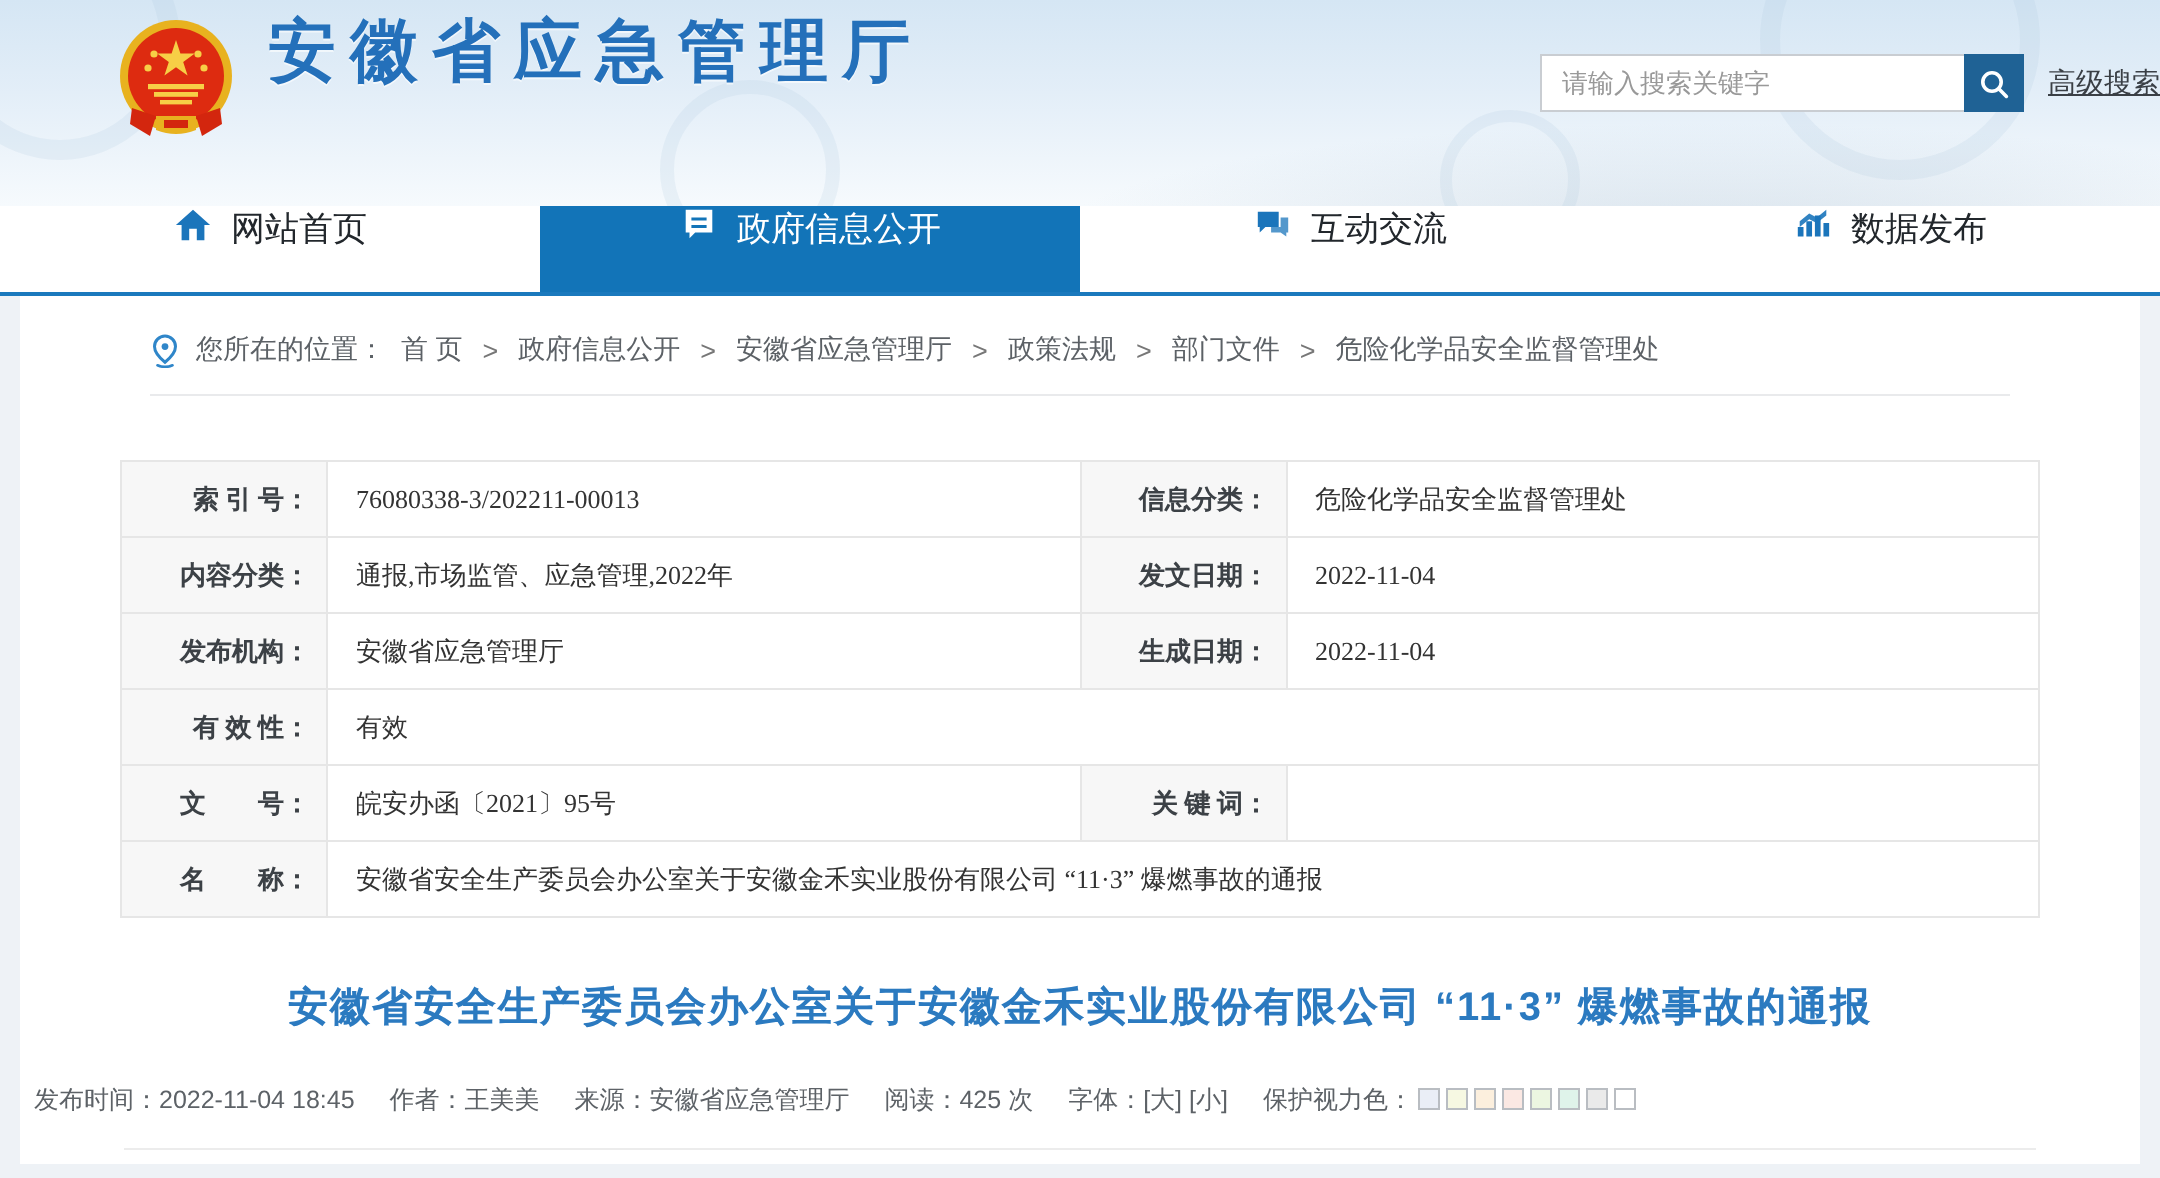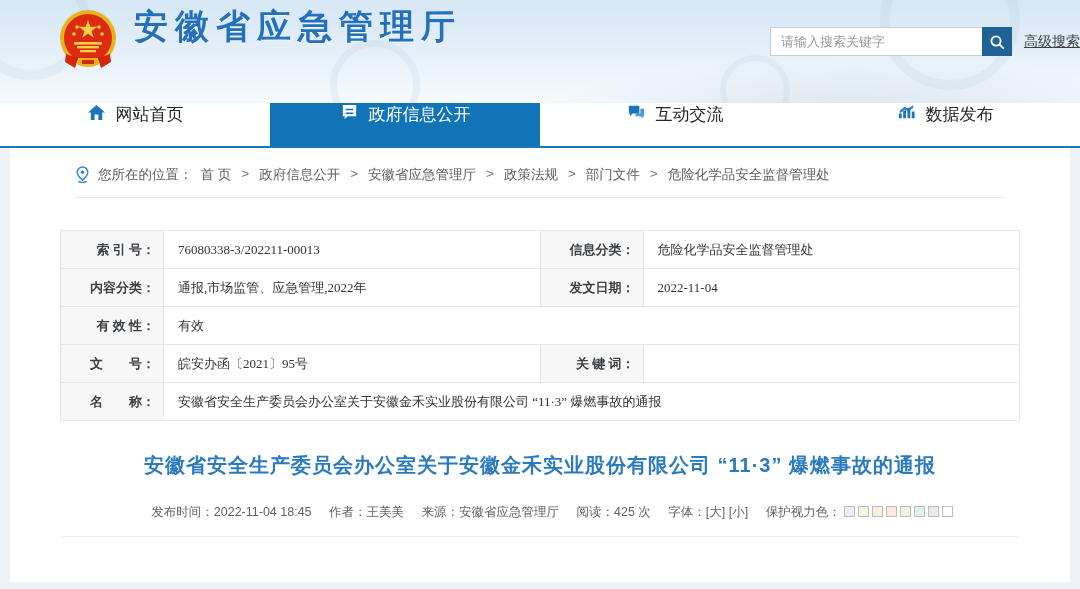--- a/index.html
+++ b/index.html
@@ -29,35 +29,35 @@
 
   
   .nav { display:flex; height:45px; background:#fff; border-bottom:2px solid #1a79bd; }
   .nav-item { flex:1; display:flex; justify-content:center; gap:10px; font-size:17px; color:#22272c; cursor:pointer; }
   .nav-item svg { width:19px; height:19px; fill:#1b75bb; }
   .nav-item.active { background:#1274b8; color:#fff; }
   .nav-item.active svg { fill:#fff; }
 
   
   .main { margin:0 10px; background:#fff; height:434px; }
-  .breadcrumb { display:flex; align-items:flex-start; gap:8px; padding:18px 0 0 65px; font-size:13.5px; color:#5c6166; }
+  .breadcrumb { display:flex; align-items:center; gap:8px; padding:18px 0 0 65px; font-size:13.5px; color:#5c6166; }
   .breadcrumb svg { width:15px; height:17px; flex:0 0 auto; }
   .crumb-link { cursor:pointer; }
   .crumb-sep { color:#777; margin:0 2px; }
   .bc-divider { margin:13px 65px 0 65px; border-bottom:1px solid #e9eaec; }
 
   
   .info-table { width:960px; margin:32px auto 0 auto; border-collapse:collapse; table-layout:fixed; }
   .info-table td { border:1px solid #e6e6e6; height:38px; font-size:13px; vertical-align:middle;font-family:Liberation Serif, serif; }
   td.lbl { width:103px; background:#f7f7f7; font-weight:bold; color:#3c4146; text-align:right; padding-right:8px; white-space:nowrap; }
   td.val { color:#333; padding-left:14px; padding-right:8px; }
 
   
   .article-title { margin-top:31px; text-align:center; font-size:20px; font-weight:bold; color:#2b7ac0; letter-spacing:1px; }
-  .article-meta { margin-top:25px; text-align:center; font-size:12.5px; color:#5d6267;padding-left:24px; }
+  .article-meta { margin-top:25px; text-align:left; font-size:12.5px; color:#5d6267; }
   .article-meta .seg { margin:0 7px; }
   .font-btn { cursor:pointer; color:#5d6267; }
   .eye-sq { display:inline-block; width:11px; height:11px; border:1px solid #b9bdc2; margin-left:3px; vertical-align:-1px; cursor:pointer; }
   .end-divider { margin:15px 52px 0 52px; border-top:1px solid #ececec; }
 </style>
 </head>
 <body>
 
 <div class="header">
   <div class="cloud c1"></div>
@@ -160,20 +160,26 @@
       <td class="lbl">信息分类：</td>
       <td class="val">危险化学品安全监督管理处</td>
     </tr>
     <tr>
       <td class="lbl">内容分类：</td>
       <td class="val">通报,市场监管、应急管理,2022年</td>
       <td class="lbl">发文日期：</td>
       <td class="val">2022-11-04</td>
     </tr>
     <tr>
+      <td class="lbl">发布机构：</td>
+      <td class="val">安徽省应急管理厅</td>
+      <td class="lbl">生成日期：</td>
+      <td class="val">2022-11-04</td>
+    </tr>
+    <tr>
       <td class="lbl">有 效 性：</td>
       <td class="val" colspan="3">有效</td>
     </tr>
     <tr>
       <td class="lbl">文　　号：</td>
       <td class="val">皖安办函〔2021〕95号</td>
       <td class="lbl">关 键 词：</td>
       <td class="val"></td>
     </tr>
     <tr>

